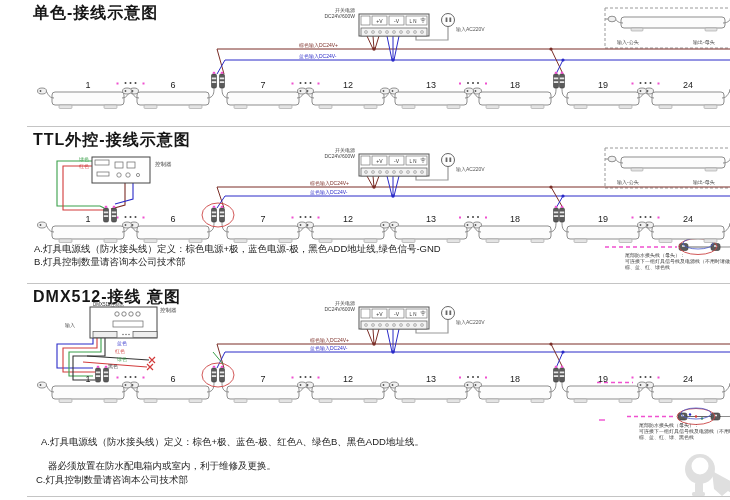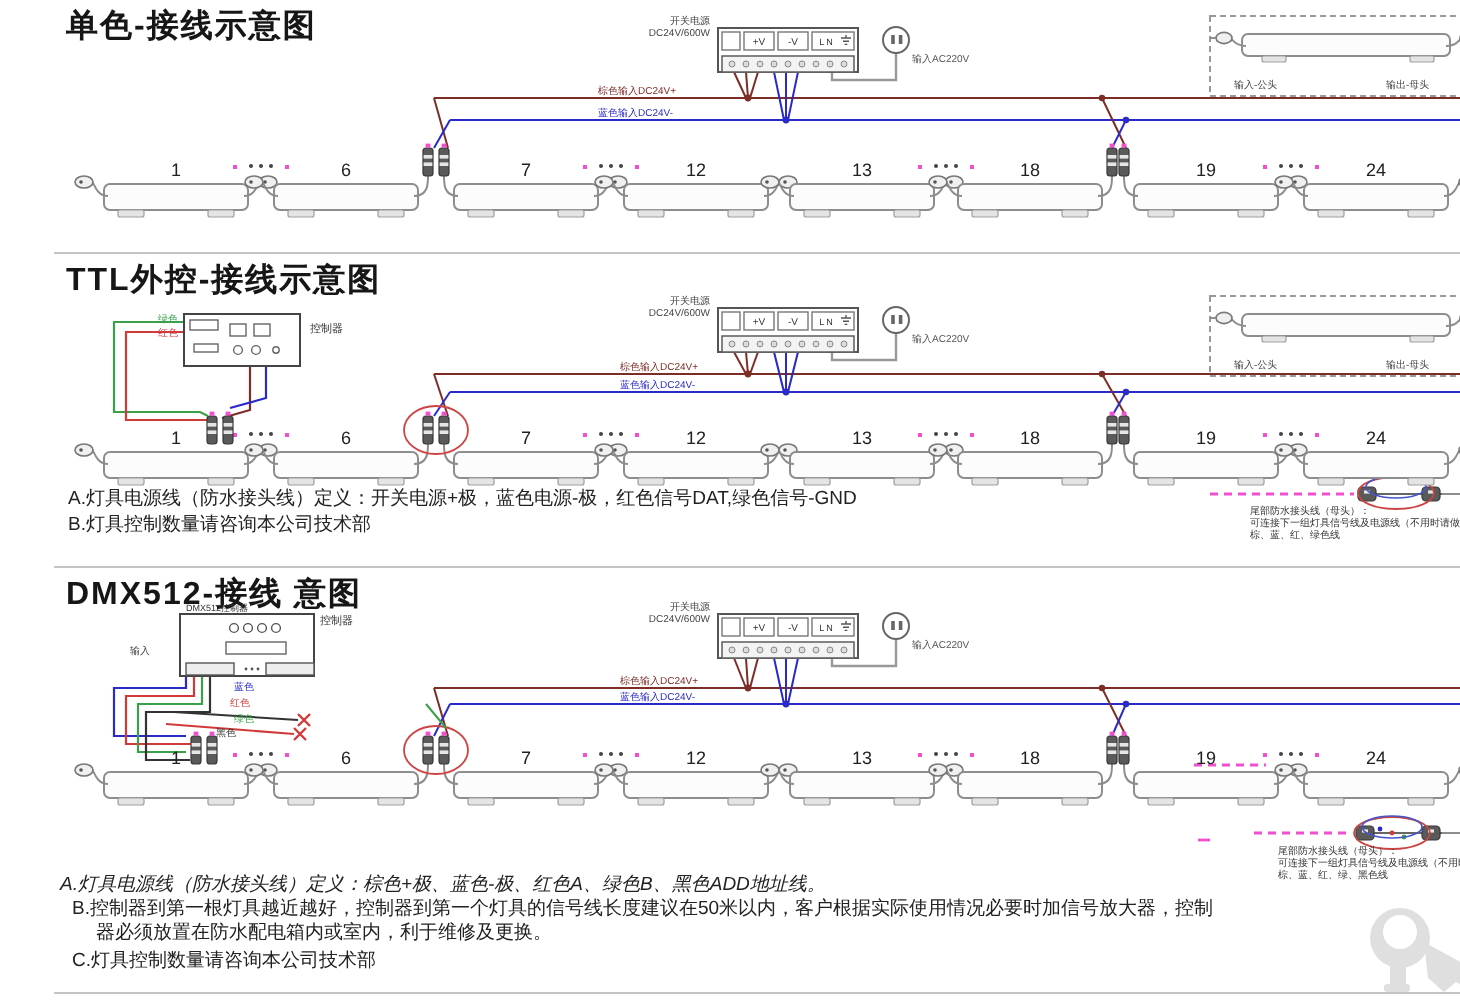--- a/index.html
+++ b/index.html
@@ -16,24 +16,23 @@
 </style>
 </head>
 <body>
 
 <div class="screen">
 
   <div class="abs title" style="left:6px;top:3px;">单色-接线示意图</div>
   <div class="abs title" style="left:6px;top:130px;">TTL外控-接线示意图</div>
   <div class="abs title" style="left:6px;top:287px;">DMX512-接线 意图</div>
 
-  <div class="abs note" style="left:7px;top:243px;">A.灯具电源线（防水接头线）定义：开关电源+极，蓝色电源-极，红色信号DAT,绿色信号-GND</div>
+  <div class="abs note" style="left:7px;top:243px;">A.灯具电源线（防水接头线）定义：棕色电源+极，蓝色电源-极，黑色ADD地址线,绿色信号-GND</div>
   <div class="abs note" style="left:7px;top:256px;text-align:center;">B.灯具控制数量请咨询本公司技术部</div>
-  <div class="abs note" style="left:3px;top:436px;font-style:italic;">A.灯具电源线（防水接头线）定义：棕色+极、蓝色-极、红色A、绿色B、黑色ADD地址线。</div>
-  <div class="abs note" style="left:9px;top:448px;">B.控制器到第一根灯具越近越好，控制器到第一个灯具的信号线长度建议在50米以内，客户根据实际使用情况必要时加信号放大器，控制</div>
+  <div class="abs note" style="left:14px;top:436px;">A.灯具电源线（防水接头线）定义：棕色+极、蓝色-极、红色A、绿色B、黑色ADD地址线。</div>
   <div class="abs note" style="left:21px;top:460px;">器必须放置在防水配电箱内或室内，利于维修及更换。</div>
   <div class="abs note" style="left:9px;top:474px;">C.灯具控制数量请咨询本公司技术部</div>
 
   <div class="divider" style="top:126px;"></div>
   <div class="divider" style="top:283px;"></div>
   <div class="divider" style="top:496px;"></div>
   <div class="rborder"></div>
 
   <svg width="730" height="500" viewBox="0 0 730 500">
 

